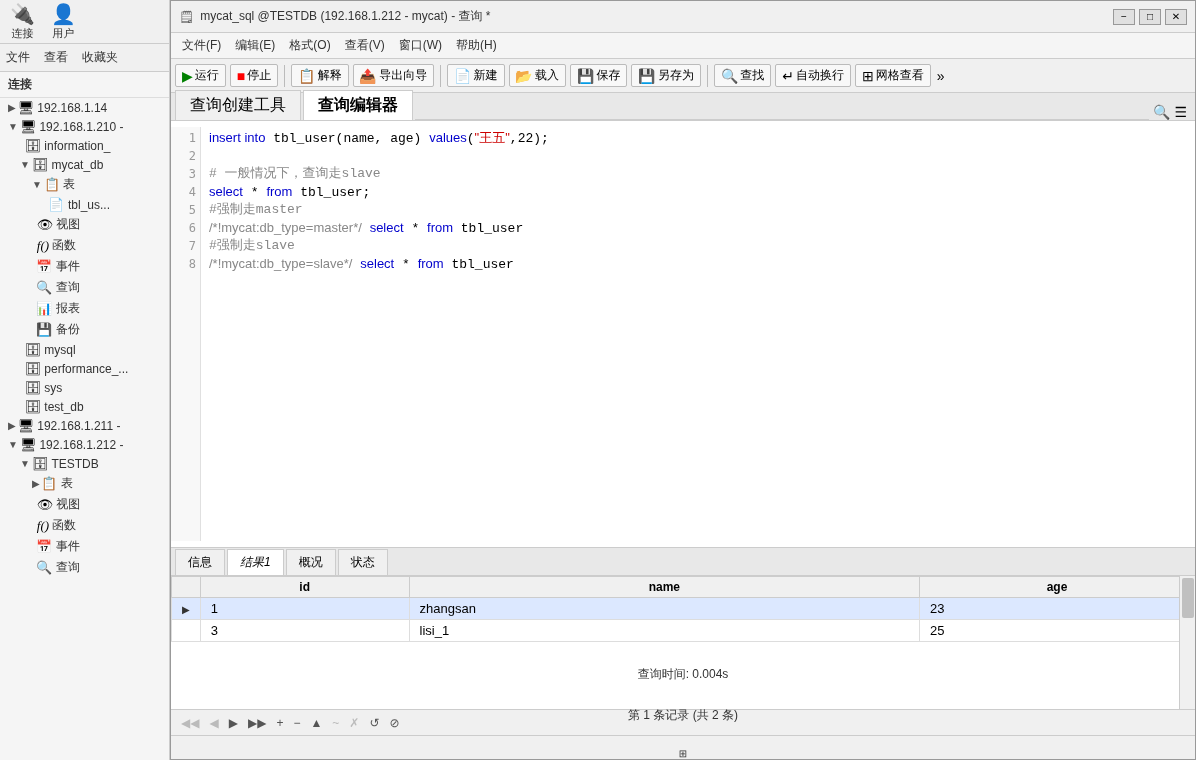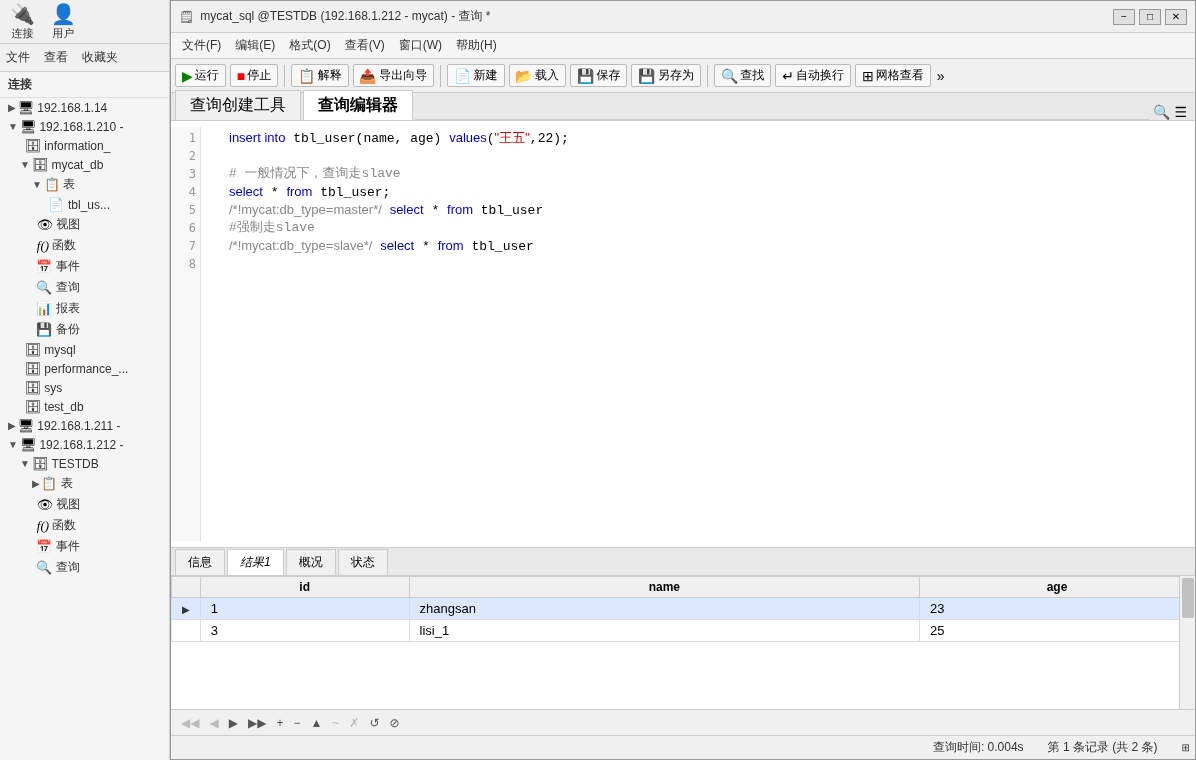--- a/index.html
+++ b/index.html
@@ -58,21 +58,21 @@
     
     .tab-bar { display: flex; align-items: flex-end; padding: 0 4px; background: #e8e8e8; border-bottom: 1px solid #ccc; height: 28px; }
     .tab { padding: 4px 14px; font-size: 16px; border: 1px solid #ccc; border-bottom: none; cursor: pointer; background: #f0f0f0; margin-right: 2px; }
     .tab.active { background: #fff; font-weight: bold; }
 
     
     .editor-area { flex: 1; background: #fff; padding: 6px 0; overflow: hidden; display: flex; }
     .line-numbers { width: 30px; background: #f8f8f8; border-right: 1px solid #e0e0e0; padding: 0; display: flex; flex-direction: column; align-items: flex-end; padding-right: 4px; padding-top: 2px; }
     .line-num { font-size: 12px; color: #999; height: 18px; line-height: 18px; font-family: monospace; }
     .code-content { flex: 1; padding: 2px 8px; overflow: auto; }
-    .code-line { font-size: 13px; height: 18px; line-height: 18px; font-family: "Consolas", "Courier New", monospace; white-space: nowrap; margin-left: 20px; }
+    .code-line { font-size: 13px; height: 18px; line-height: 18px; font-family: "Consolas", "Courier New", monospace; white-space: nowrap; }
     .kw { color: #0000cc; font-weight: normal; }
     .str { color: #cc0000; }
     .comment { color: #888; }
 
     
     .bottom-section { height: 212px; border-top: 1px solid #ccc; display: flex; flex-direction: column; }
     .bottom-tab-bar { display: flex; align-items: flex-end; padding: 0 4px; background: #e8e8e8; border-bottom: 1px solid #ccc; height: 28px; }
     .btab { padding: 4px 12px; font-size: 12px; border: 1px solid #ccc; border-bottom: none; cursor: pointer; background: #f0f0f0; margin-right: 2px; }
     .btab.active { background: #fff; font-style: italic; }
 
@@ -85,21 +85,21 @@
     .row-arrow { color: #333; font-size: 10px; }
     .result-scrollbar { position: absolute; right: 0; top: 0; width: 16px; height: 100%; background: #f0f0f0; border-left: 1px solid #ccc; }
     .scrollbar-thumb { background: #c0c0c0; width: 12px; height: 40px; margin: 2px; border-radius: 2px; }
 
     
     .bottom-toolbar { height: 26px; background: #f0f0f0; border-top: 1px solid #ccc; display: flex; align-items: center; padding: 0 8px; gap: 6px; }
     .nav-btn { font-size: 12px; color: #555; cursor: pointer; padding: 0 2px; }
     .nav-btn.disabled { color: #bbb; cursor: default; }
 
     
-    .status-bar { height: 24px; background: #f0f0f0; border-top: 1px solid #ccc; display: flex; align-items: center; justify-content: flex-end; padding: 0 5px; font-size: 12px; color: #333; gap: 24px; }
+    .status-bar { height: 24px; background: #f0f0f0; border-top: 1px solid #ccc; display: flex; align-items: center; justify-content: flex-end; padding: 0 12px; font-size: 12px; color: #333; gap: 24px; flex-direction: column; }
   </style>
 </head>
 <body>
 
 <div class="left-panel">
   <div class="left-top-toolbar">
     <div class="left-toolbar-item">
       <span class="left-toolbar-icon">🔌</span>
       <span>连接</span>
     </div>
@@ -336,20 +336,21 @@
     </div>
     <div class="code-content">
       <div class="code-line">
         <span class="kw">insert into</span> tbl_user(name, age) <span class="kw">values</span>(<span class="str">"王五"</span>,22);
       </div>
       <div class="code-line">&nbsp;</div>
       <div class="code-line comment"># 一般情况下，查询走slave</div>
       <div class="code-line">
         <span class="kw">select</span> * <span class="kw">from</span> tbl_user;
       </div>
+      <div class="code-line comment">#强制走master</div>
       <div class="code-line">
         <span class="comment">/*!mycat:db_type=master*/</span> <span class="kw">select</span> * <span class="kw">from</span> tbl_user
       </div>
       <div class="code-line comment">#强制走slave</div>
       <div class="code-line">
         <span class="comment">/*!mycat:db_type=slave*/</span> <span class="kw">select</span> * <span class="kw">from</span> tbl_user
       </div>
     </div>
   </div>
 

